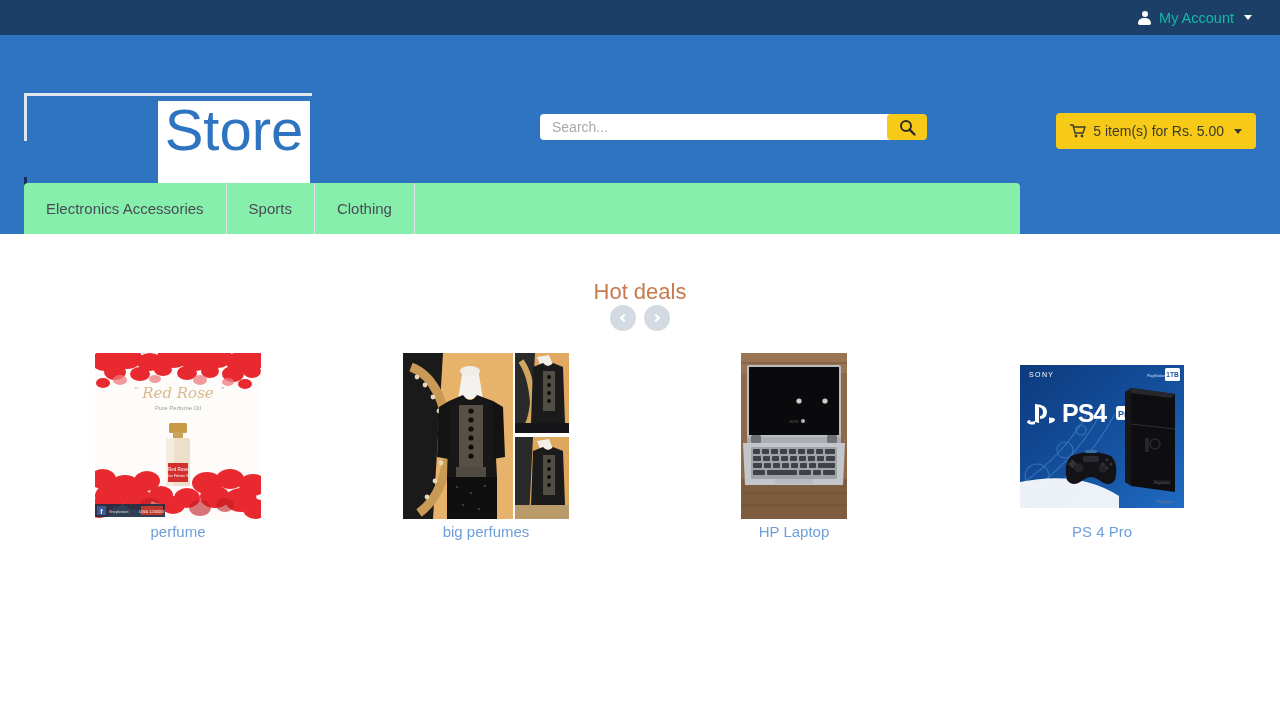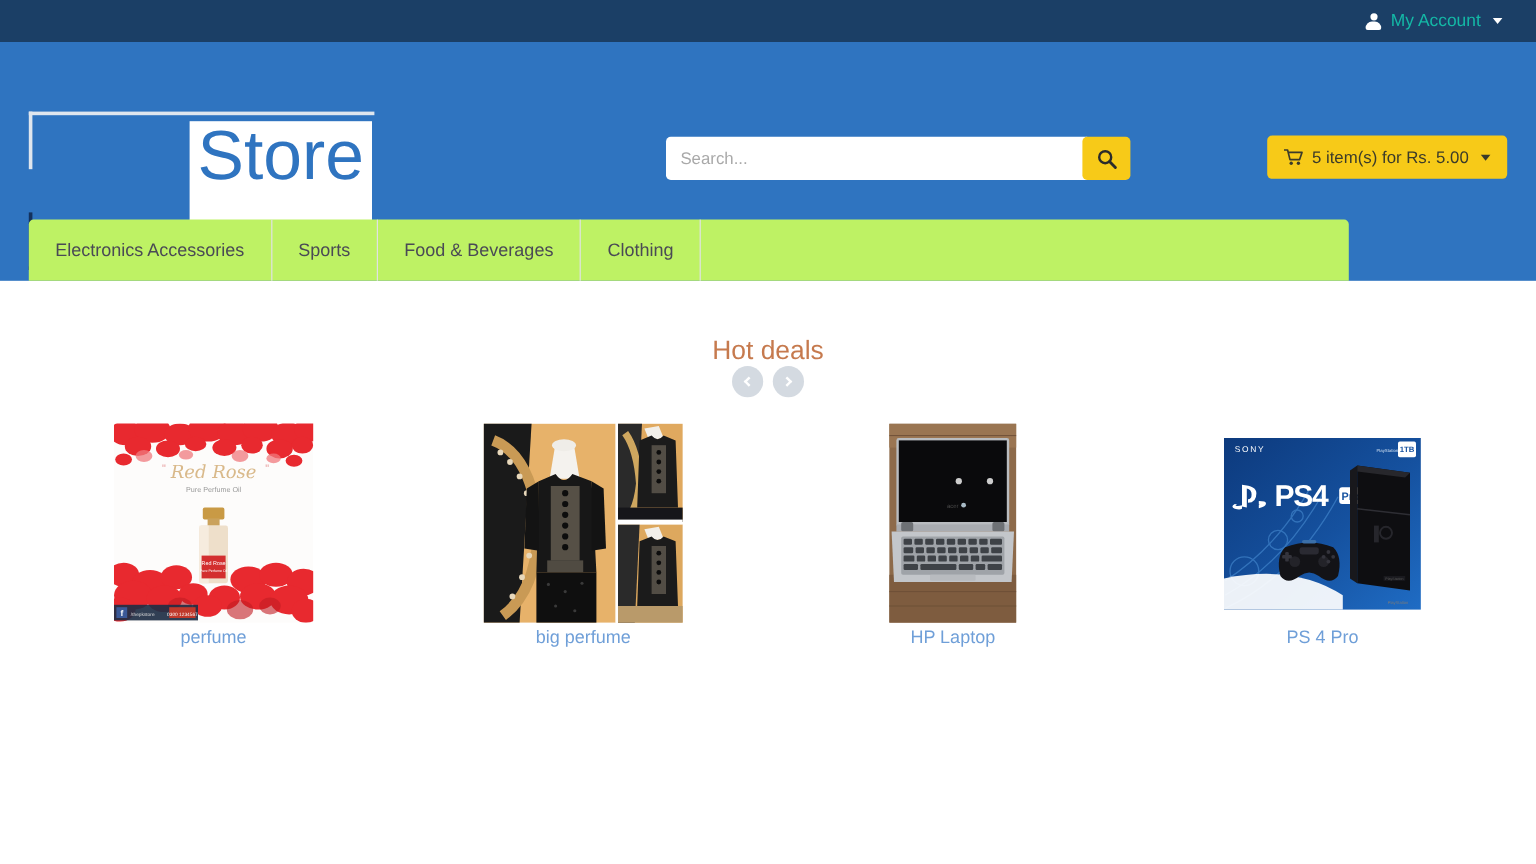--- a/index.html
+++ b/index.html
@@ -115,22 +115,22 @@
   .logo-store {
     font-size: 58px;
     color: #2f74c0;
     line-height: 58px;
     padding-bottom: 4px;
   }
 
   
   .search-wrap {
     position: absolute;
-    left: 555px; top: 79px;
-    width: 387px; height: 36px;
+    left: 540px; top: 79px;
+    width: 387px; height: 26px;
     display: flex;
   }
   .search-input {
     flex: 1;
     border: none;
     outline: none;
     border-radius: 4px 0 0 4px;
     padding: 0 12px;
     font-size: 14px;
     color: #555;
@@ -172,22 +172,22 @@
     border-left: 4.5px solid transparent;
     border-right: 4.5px solid transparent;
     border-top: 5px solid #3b3b2a;
     margin-left: 3px;
   }
 
   
   .navbar {
     position: absolute;
     left: 24px; bottom: 0;
-    width: 1100px; height: 51px;
-    background: #bef264;
+    width: 996px; height: 51px;
+    background: #86efac;
     border-radius: 4px 4px 0 0;
     display: flex;
     align-items: stretch;
   }
   .nav-item {
     display: flex;
     align-items: center;
     padding: 0 22px;
     font-size: 15px;
     color: #4a4a55;
@@ -292,21 +292,20 @@
       <circle cx="6" cy="12" r="1.4" fill="#3b3b2a"></circle>
       <circle cx="12" cy="12" r="1.4" fill="#3b3b2a"></circle>
     </svg>
     <span>5 item(s) for Rs. 5.00</span>
     <span class="caret-dark"></span>
   </button>
 
   <nav class="navbar">
     <div class="nav-item">Electronics Accessories</div>
     <div class="nav-item">Sports</div>
-    <div class="nav-item">Food &amp; Beverages</div>
     <div class="nav-item">Clothing</div>
   </nav>
 </div>
 
 <div class="content">
 
   <div class="section-head">
     <h2 class="section-title">Hot deals</h2>
     <div class="carousel-nav">
       <button class="circle-btn">
@@ -465,21 +464,21 @@
             <circle cx="146" cy="108" r="2"></circle>
               <circle cx="146" cy="116" r="2"></circle>
               <circle cx="146" cy="124" r="2"></circle>
             <circle cx="146" cy="132" r="2"></circle>
           </g>
           <rect x="112" y="152" width="54" height="14" fill="#b99a6a"></rect>
           <rect x="110" y="0" width="2" height="166" fill="#ffffff"></rect>
           <rect x="112" y="80" width="54" height="4" fill="#ffffff"></rect>
         </svg>
       </div>
-      <a class="product-title">big perfume</a>
+      <a class="product-title">big perfumes</a>
     </div>
 
     <div class="product">
       <div class="thumb-box">
         <svg class="thumb" width="106" height="166" viewBox="0 0 106 166">
           <rect width="106" height="166" fill="#8d6a4a"></rect>
           <rect x="0" y="0" width="106" height="20" fill="#9a7552"></rect>
           <rect x="0" y="126" width="106" height="40" fill="#7e5c3f"></rect>
           <g stroke="#6d4f36" stroke-width="0.8">
             <line x1="0" y1="140" x2="106" y2="140"></line>

